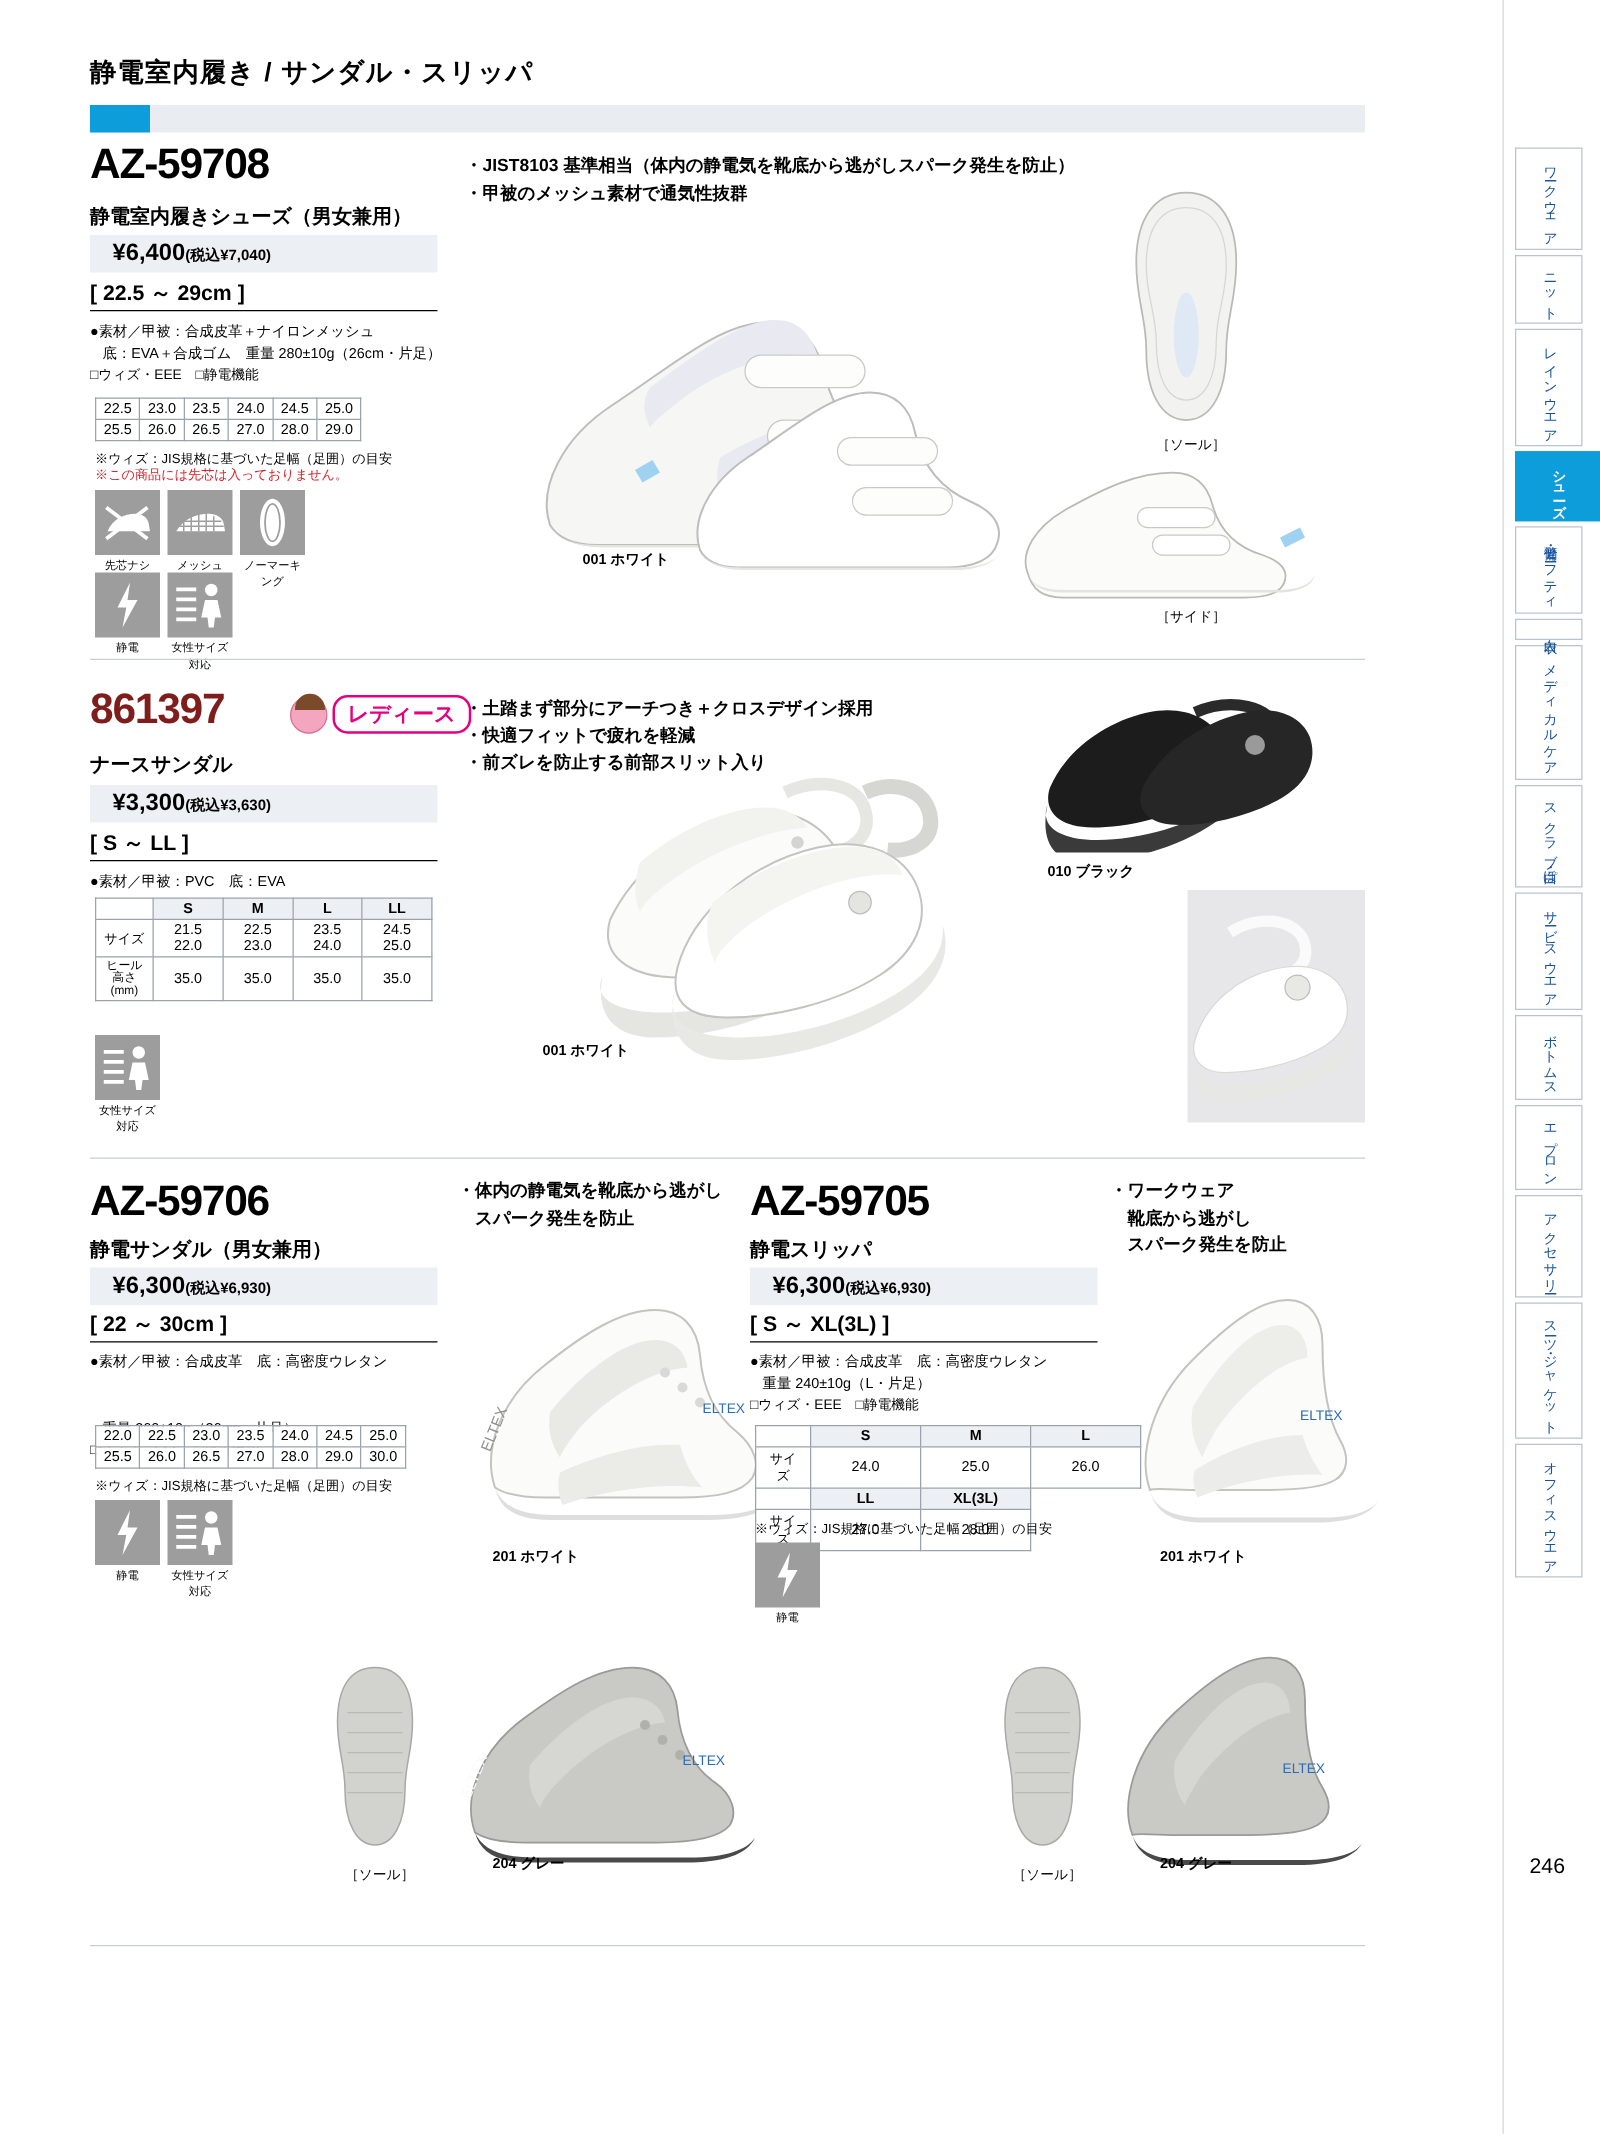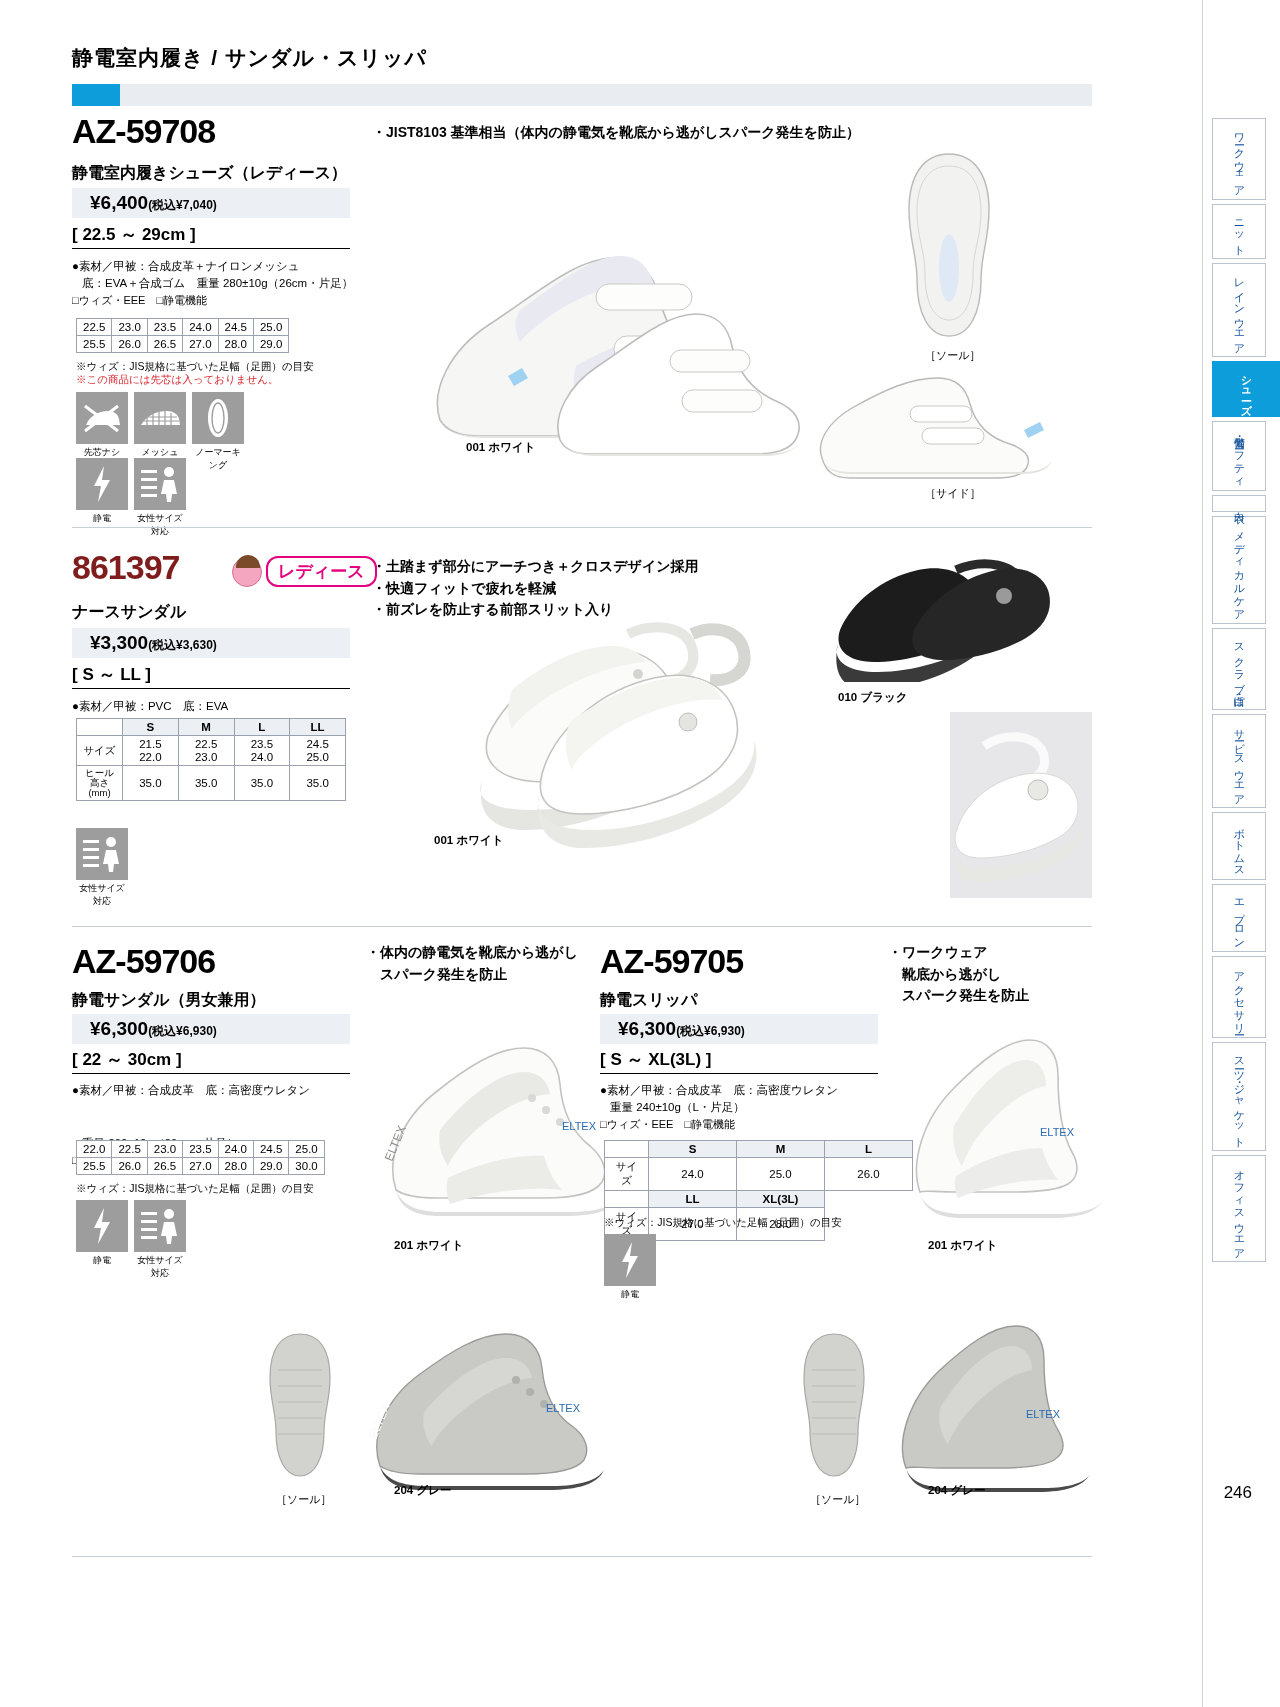--- a/index.html
+++ b/index.html
@@ -135,21 +135,21 @@
 <body>
 
 <div class="page">
   <div class="sheet">
 
     <div class="hdr-title">静電室内履き / サンダル・スリッパ</div>
     <div class="hdr-bar"></div>
     <div class="hdr-bar-accent"></div>
 
     <div class="code" style="left:72px; top:112px;">AZ-59708</div>
-    <div class="pname" style="left:72px; top:163px;">静電室内履きシューズ（レディース）</div>
+    <div class="pname" style="left:72px; top:163px;">静電室内履きシューズ（男女兼用）</div>
     <div class="priceband" style="left:72px; top:188px; width:278px;">
       <span class="price"><span>¥6,400</span><span class="tax">(税込¥7,040)</span></span>
     </div>
     <div class="sizeband" style="left:72px; top:221px; width:278px;">[ 22.5 ～ 29cm ]</div>
     <div class="matl" style="left:72px; top:258px; width:290px;">
       <div>●素材／甲被：合成皮革＋ナイロンメッシュ</div>
       <div style="padding-left:10px;">底：EVA＋合成ゴム　重量 280±10g（26cm・片足）</div>
       <div class="chk" style="margin-top:2px;">□ウィズ・EEE　□静電機能</div>
     </div>
 
@@ -236,20 +236,21 @@
                 <path d="M26 16h10l3 14h-5l-1 8h-4l-1-8h-5z"></path>
               </g>
             </svg>
         </div>
         <span class="icon-lbl">女性サイズ対応</span>
       </div>
     </div>
 
     <div class="bullets" style="left:372px; top:122px; width:680px;">
       <div>・JIST8103 基準相当（体内の静電気を靴底から逃がしスパーク発生を防止）</div>
+      <div>・甲被のメッシュ素材で通気性抜群</div>
     </div>
 
     <div class="photo" style="left:400px; top:170px; width:420px; height:310px;">
       <svg width="420" height="310" viewBox="0 0 420 310">
         <g>
           <path d="M40 250c-10-30 10-70 50-96 46-30 86-66 124-66 26 0 40 16 46 42 8 34 28 58 58 70 22 9 30 24 26 40-4 18-24 26-54 26H78c-20 0-32-6-38-16z" fill="#f6f6f4" stroke="#bdbdbd" stroke-width="1.6"></path>
           <path d="M40 250c8 14 24 18 46 18h210c24 0 42-8 46-22-4 14-24 20-50 20H80c-20 0-34-4-40-16z" fill="#e3e3e0"></path>
           <path d="M120 140c36-26 72-54 100-54 18 0 28 10 34 28-30-4-70 8-104 32-16 12-26 20-30 26-6-12-6-22 0-32z" fill="#e9eaf1"></path>
           <path d="M176 196c30-18 62-30 92-32 8 16 18 30 30 40-40-2-84 4-122 20-4-10-2-20 0-28z" fill="#e9eaf1"></path>
           <rect x="196" y="114" width="96" height="26" rx="13" fill="#fdfdfc" stroke="#c9c9c6"></rect>

